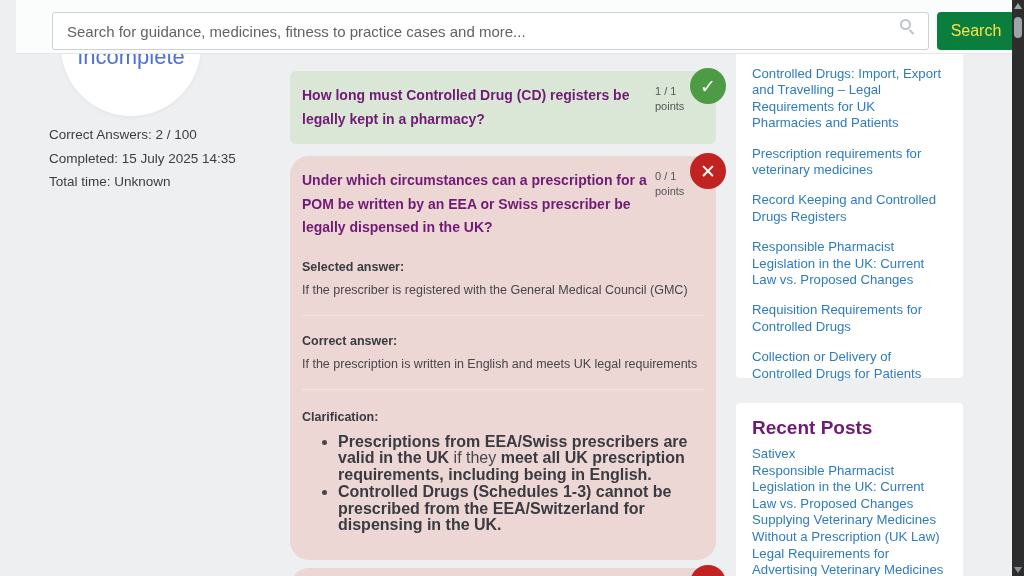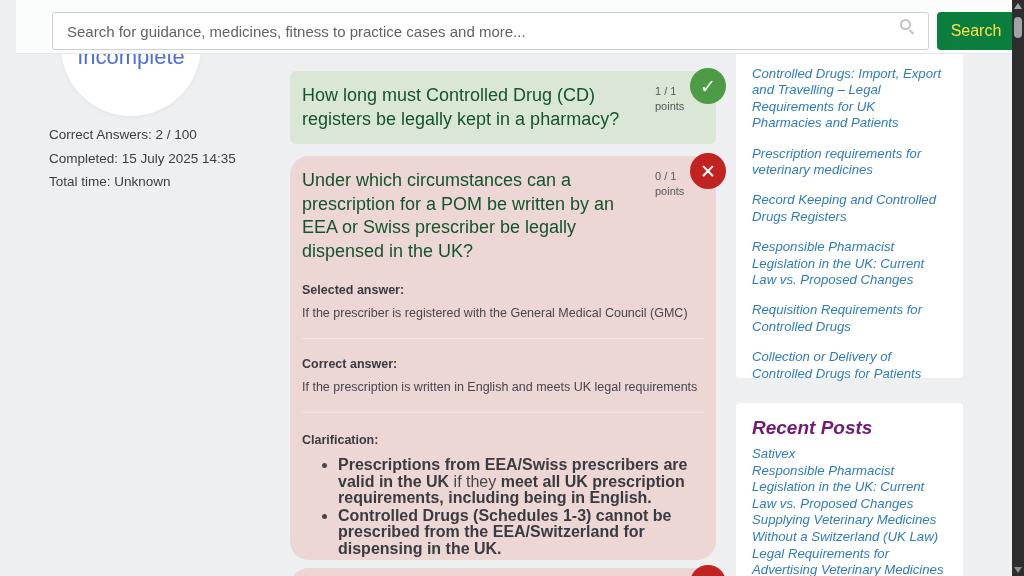--- a/index.html
+++ b/index.html
@@ -56,21 +56,21 @@
   }
 
   
   .qcard {
     position:absolute; left:290px; width:426px; border-radius:6px;
   }
   .qcard.correct   { background:#dbe7d6; }
   .qcard.incorrect { background:#ecd7d4;border-radius:19px; }
   .q-head { position:relative; padding:13px 12px 0 12px; }
   .q-text {
-    width:345px; font-size:18px; line-height:23.5px; color:#14532d;
+    width:345px; font-size:14px; line-height:23.5px; color:#701a75;font-weight:bold;
   }
   .q-points {
     position:absolute; left:365px; top:13px; width:46px;
     font-size:11px; line-height:15px; color:#55565a;
   }
   .result-icon {
     position:absolute; left:400px; top:-3px; width:36px; height:36px;
     border-radius:50%; display:flex; align-items:center; justify-content:center;
     color:#fff; font-size:19px; font-weight:bold; z-index:6;
   }
@@ -88,21 +88,21 @@
   }
   .clar-list li { margin-bottom:1px; }
   .clar-list strong { color:#3a3a42; }
 
   #card-correct   { top:71px;  height:73px; }
   #card-incorrect { top:156px; height:404px; }
   #card-next      { top:568px; height:60px; }
 
   
   .side-card {
-    position:absolute; left:736px; width:227px; background:#fff; border-radius:4px;font-style:italic;
+    position:absolute; left:736px; width:227px; background:#fff; border-radius:4px;
   }
   #related-card { top:30px; height:348px; padding:36px 16px 0 16px; }
   #recent-card  { top:403px; height:200px; padding:14px 16px 0 16px; overflow:hidden; }
   .side-link {
     display:block; font-size:13.2px; line-height:16.4px; color:#2e7cbf;
     text-decoration:none; margin-bottom:14px; cursor:pointer;
   }
   .recent-title { font-size:19px; font-weight:bold; color:#701a75; margin-bottom:7px; }
   .recent-link {
     display:block; font-size:13.2px; line-height:16.6px; color:#2e7cbf;
@@ -200,21 +200,21 @@
     <a class="side-link">Record Keeping and Controlled Drugs Registers</a>
     <a class="side-link">Responsible Pharmacist Legislation in the UK: Current Law vs. Proposed Changes</a>
     <a class="side-link">Requisition Requirements for Controlled Drugs</a>
     <a class="side-link">Collection or Delivery of Controlled Drugs for Patients</a>
   </div>
 
   <div id="recent-card" class="side-card">
     <div class="recent-title">Recent Posts</div>
     <a class="recent-link">Sativex</a>
     <a class="recent-link">Responsible Pharmacist Legislation in the UK: Current Law vs. Proposed Changes</a>
-    <a class="recent-link">Supplying Veterinary Medicines Without a Switzerland (UK Law)</a>
+    <a class="recent-link">Supplying Veterinary Medicines Without a Prescription (UK Law)</a>
     <a class="recent-link">Legal Requirements for Advertising Veterinary Medicines in the UK</a>
 
   </div>
 
   <div class="scrollbar">
     <div class="sb-up"></div>
     <div class="sb-thumb"></div>
     <div class="sb-down"></div>
   </div>
 

